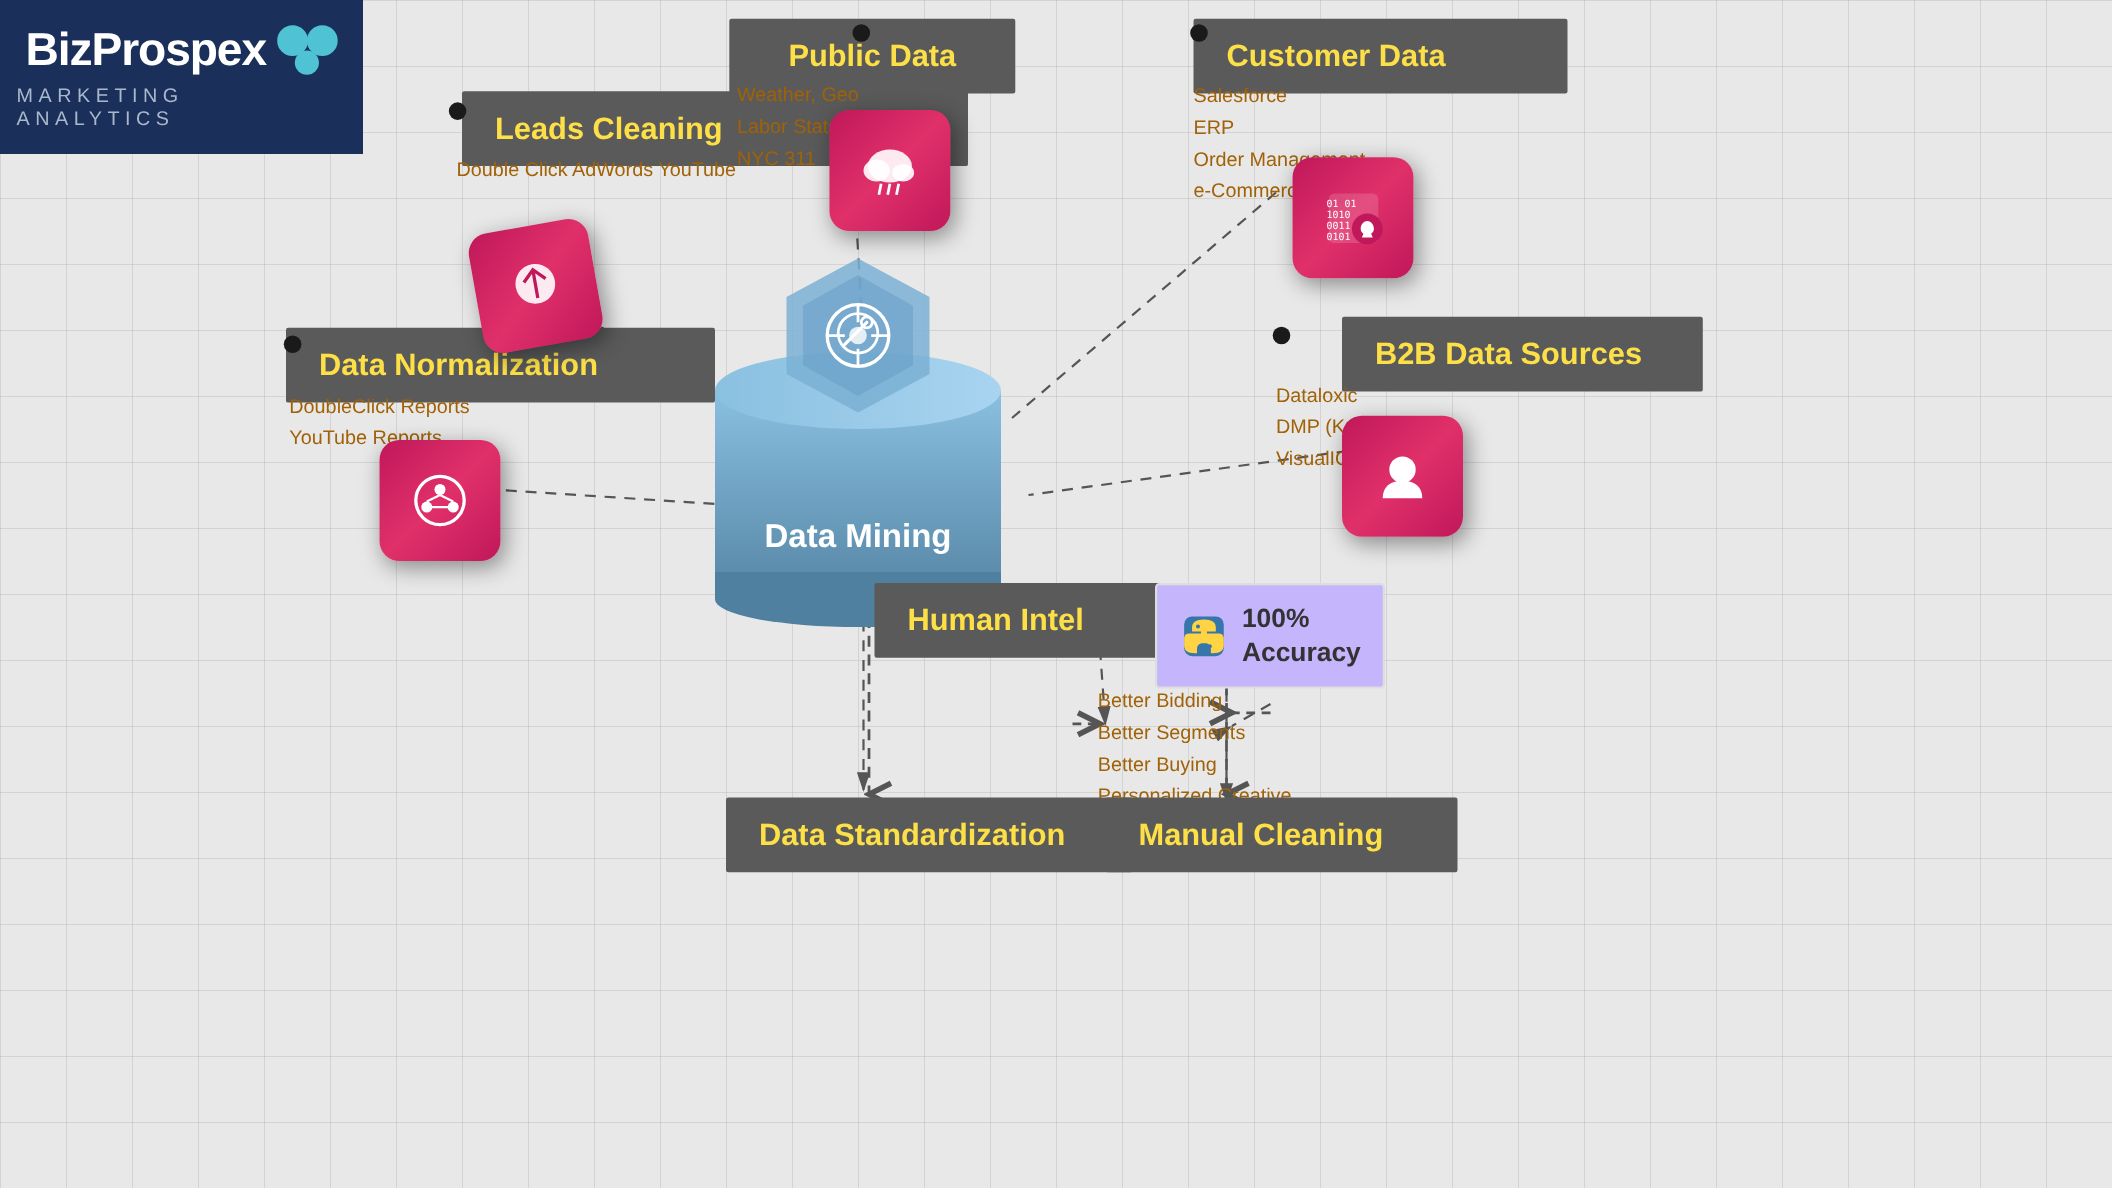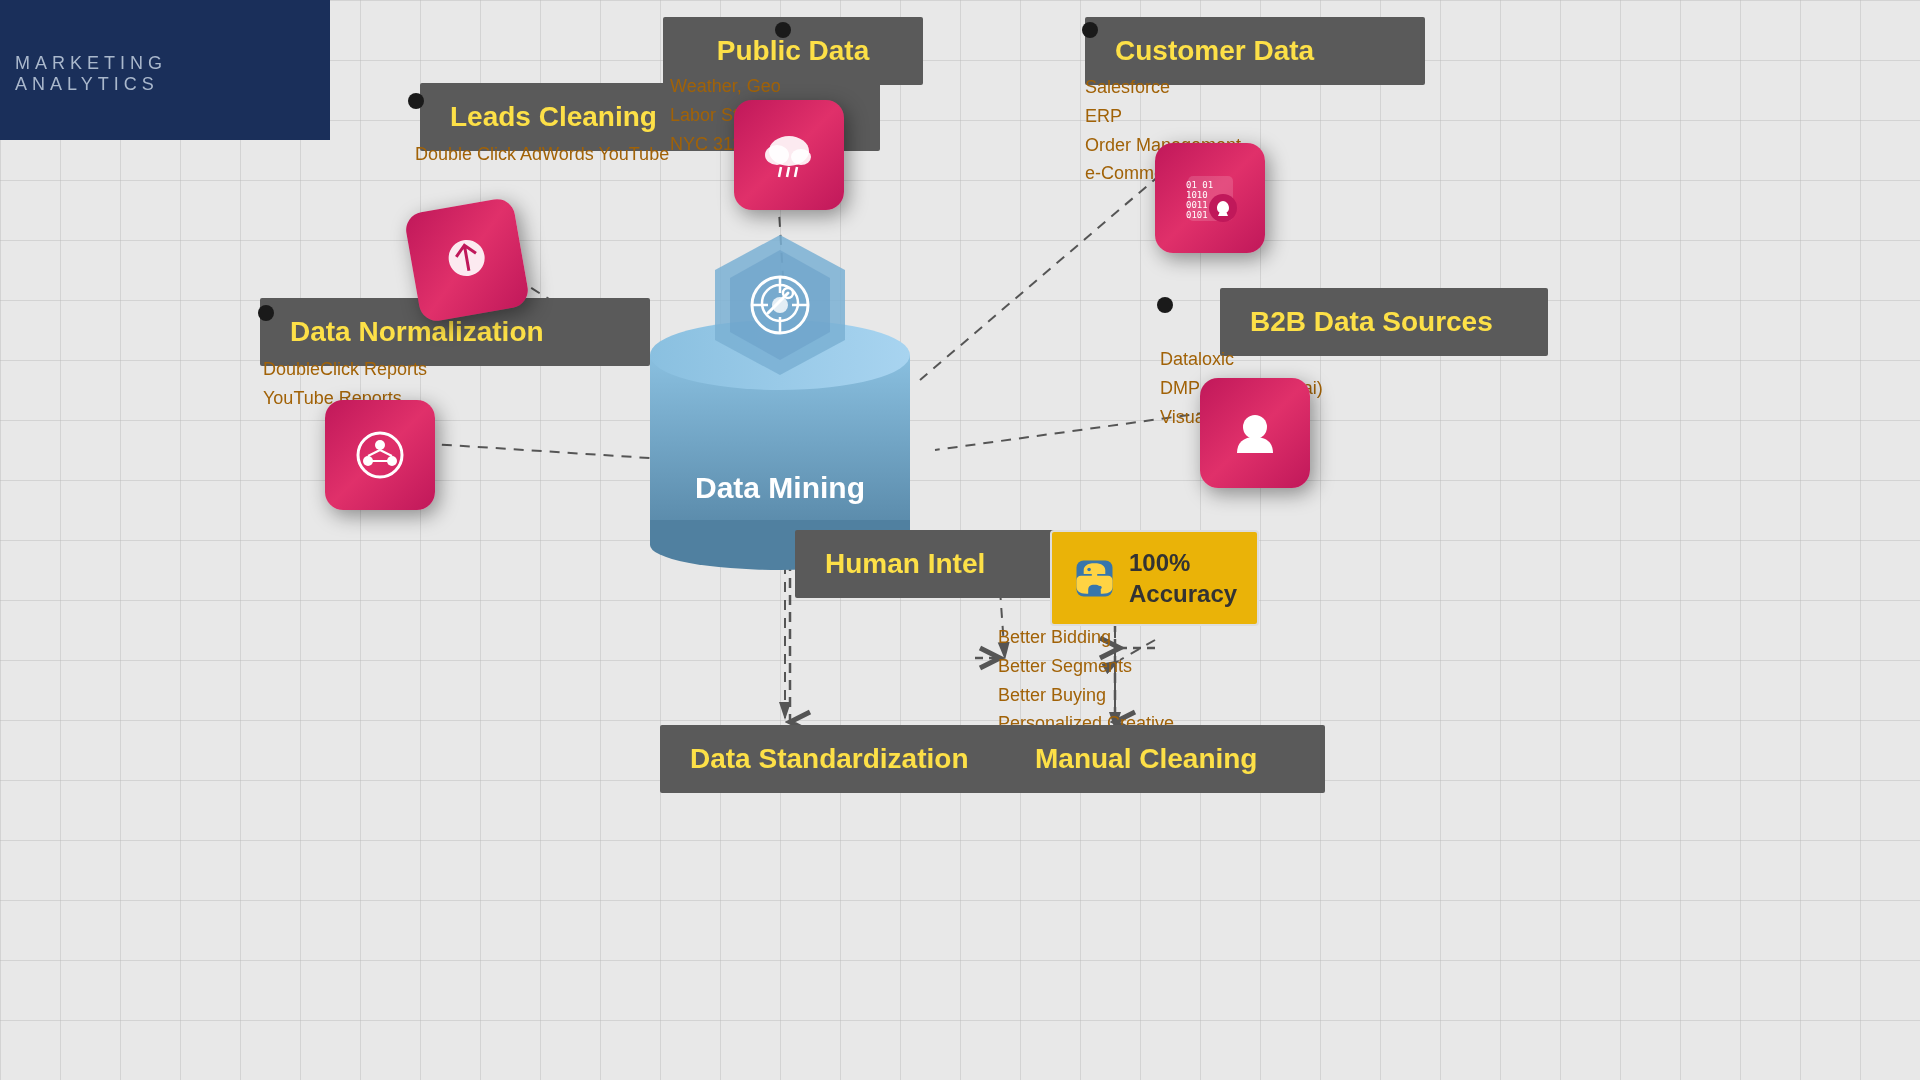--- a/index.html
+++ b/index.html
@@ -100,26 +100,27 @@
       color: #a16207;
       font-size: 18px;
       line-height: 1.6;
       z-index: 5;
     }
 
     
     .icon-blob {
       position: absolute;
       z-index: 6;
+      margin-left: 20px;
     }
 
     
     .accuracy-box {
       position: absolute;
-      background: #eab308;
+      background: #c4b5fd;
       border: 2px solid #ddd;
       padding: 15px 20px;
       z-index: 5;
       display: flex;
       align-items: center;
       gap: 12px;
       left: 1050px;
       top: 535px;
       border-radius: 4px;
     }
@@ -148,20 +149,28 @@
 
     .icon-pink {
       background: linear-gradient(135deg, #c0185a 0%, #e0306a 50%, #c0185a 100%);
       box-shadow: 4px 6px 20px rgba(0,0,0,0.4);
     }
   </style>
 </head>
 <body>
 
 <div class="logo-box">
+  <div class="logo-text">
+    <span>BizProspex</span>
+    <div class="logo-circles">
+      <div class="logo-circle logo-circle-1"></div>
+      <div class="logo-circle logo-circle-2"></div>
+      <div class="logo-circle logo-circle-3"></div>
+    </div>
+  </div>
   <div class="logo-subtitle">MARKETING ANALYTICS</div>
 </div>
 
 <svg class="connections-svg">
 
   <line x1="470" y1="250" x2="760" y2="430" stroke="#555" stroke-width="2" stroke-dasharray="10,8"></line>
 
   <line x1="370" y1="440" x2="680" y2="460" stroke="#555" stroke-width="2" stroke-dasharray="10,8"></line>
 
   <line x1="775" y1="145" x2="785" y2="310" stroke="#555" stroke-width="2" stroke-dasharray="10,8"></line>

